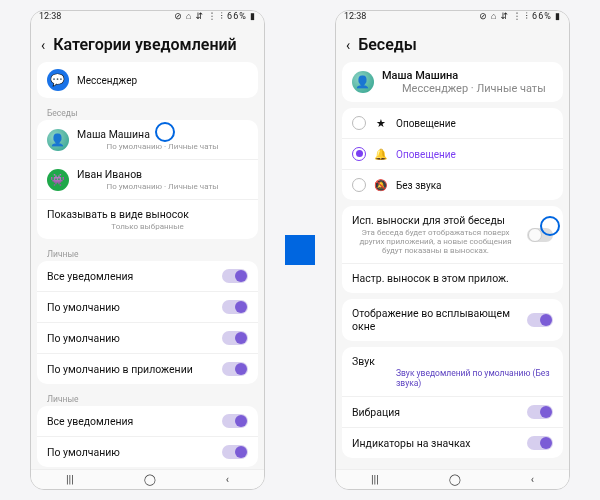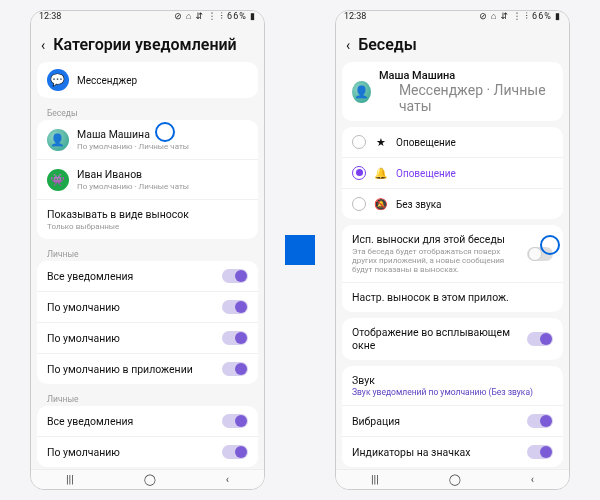--- a/index.html
+++ b/index.html
@@ -55,36 +55,36 @@
     padding: 7px 10px;
   }
   .avatar {
     width: 22px; height: 22px; border-radius: 50%;
     display: flex; align-items: center; justify-content: center;
     font-size: 12px;
   }
   .av-blue { background: #1a73e8; color: #fff; }
   .av-teal { background: radial-gradient(circle at 35% 35%, #8fd3c5, #2aa08a); color:#fff; }
   .av-green { background: #1fa84a; color:#fff; }
-  .app-sub { color: #888; font-size: 14px; padding-left: 20px; }
+  .app-sub { color: #888; font-size: 11px; padding-left: 20px; }
   .section-label {
     padding: 4px 10px 2px;
     color: #999; font-size: 8.5px;
     background: #f6f6f6;
   }
   .row {
     display: flex; align-items: center; gap: 8px;
     padding: 8px 10px;
     border-top: 1px solid #f0f0f0;
     position: relative;
   }
   .row:first-child { border-top: none; }
   .row .txt { flex: 1; }
   .row .txt .t { font-size: 10.5px; }
-  .row .txt .s { font-size: 8px; color: #999; margin-top: 1px; }
+  .row .txt .s { font-size: 8px; color: #999; margin-top: 1px; text-align: center; }
   .toggle {
     width: 26px; height: 14px; border-radius: 8px;
     background: #d6ceee;
     position: relative;
   }
   .toggle::after {
     content: ""; position: absolute;
     width: 12px; height: 12px; border-radius: 50%;
     top: 1px; right: 1px;
     background: #7b5cd6;
@@ -95,21 +95,21 @@
     width: 14px; height: 14px; border-radius: 50%;
     border: 1.5px solid #bbb;
   }
   .radio.sel { border-color: #7b3ff2; }
   .radio.sel::after {
     content:""; display:block; width:7px; height:7px; border-radius:50%;
     background:#7b3ff2; margin:2px auto;
   }
   .picon { font-size: 11px; width: 14px; text-align:center; }
   .purple { color:#7b3ff2; }
-  .link { color:#5a3fc0; font-size:8.5px; }
+  .link { color:#5a3fc0; font-size:8.5px;margin-left:44px; }
   .navbar {
     height: 20px;
     display:flex; justify-content:space-around; align-items:center;
     font-size:11px; color:#444;
     border-top:1px solid #eee;
     background:#fafafa;
   }
   .circle-mark {
     position:absolute; width:20px; height:20px;
     border:2.5px solid #0066e0; border-radius:50%;

